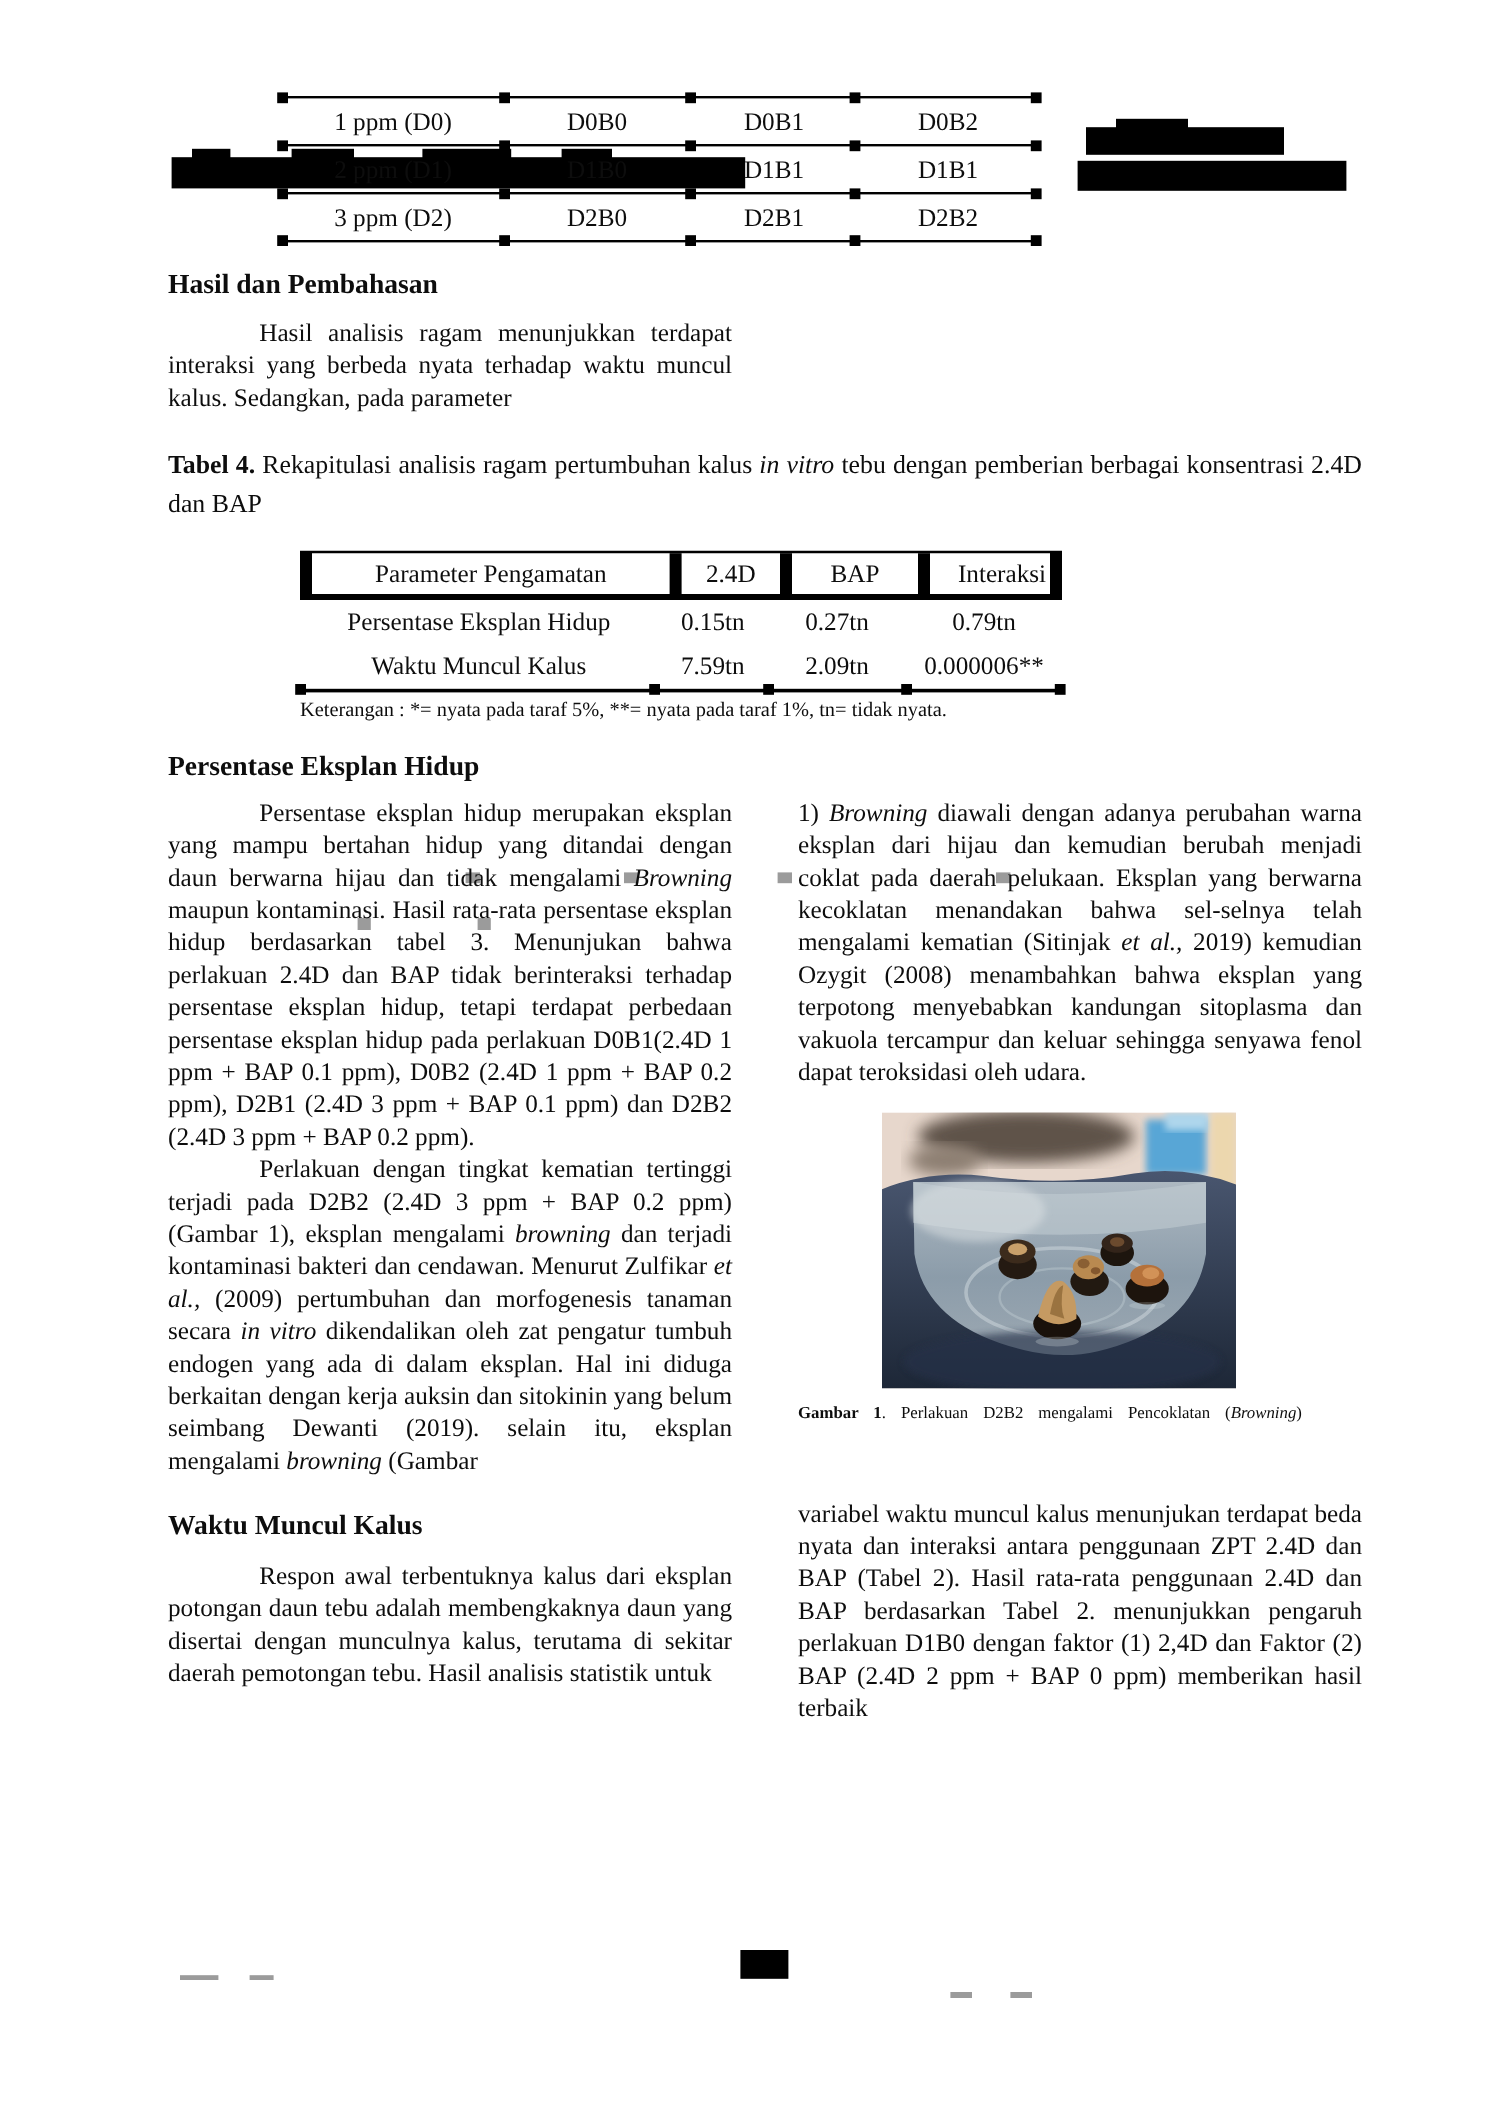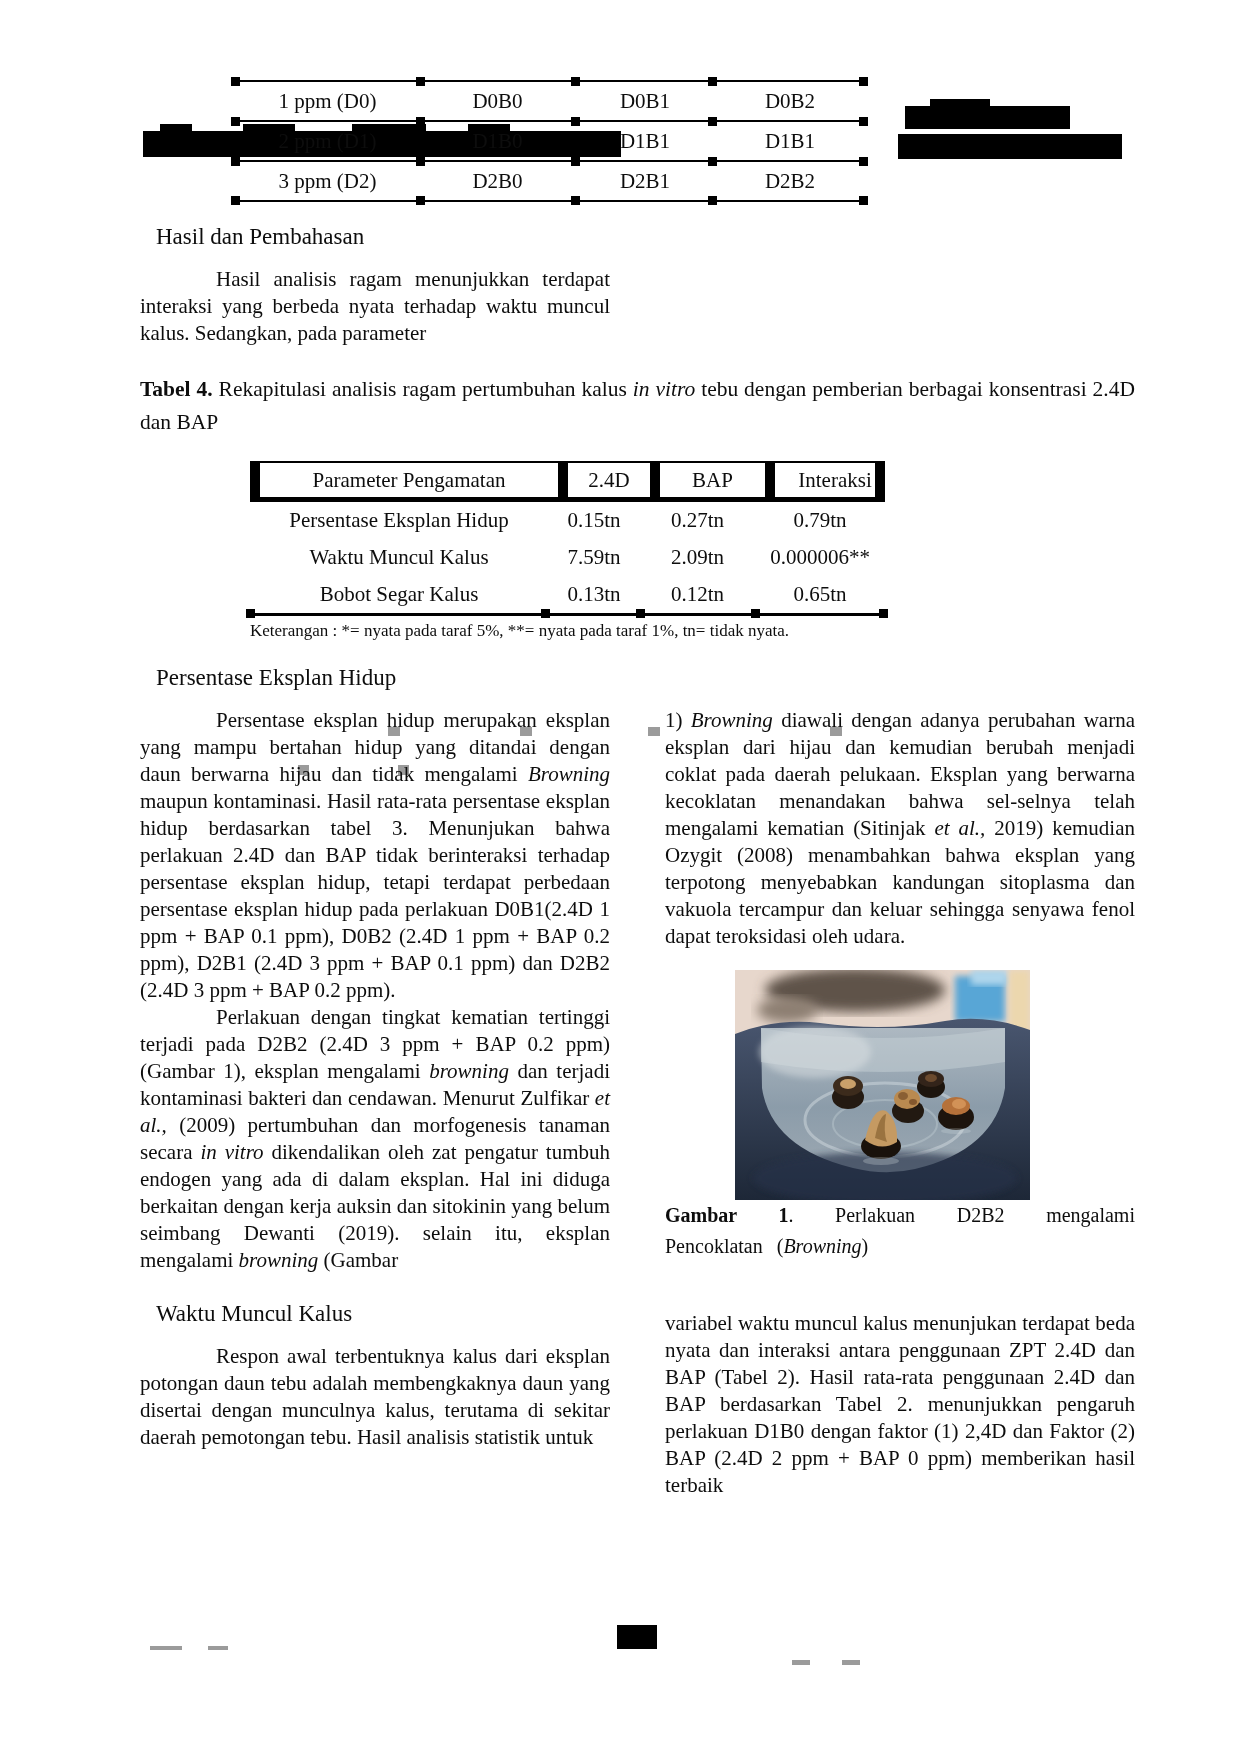--- a/index.html
+++ b/index.html
@@ -14,21 +14,21 @@
   
   .t1{margin-left:95px;width:630px;}
   .t1 .t-row{display:grid;grid-template-columns:185px 155px 140px 150px;height:38px;
              align-items:center;text-align:center;border-top:2px solid #000;position:relative;
              font-size:21px;}
   .t-rule{position:relative;height:2px;background:#000;}
   .sq{position:absolute;width:9px;height:9px;background:#000;top:-5px;}
   .t-rule .sq{top:-4px;}
 
   
-  .h2{font-size:23px;font-weight:normal;margin:16px;}
+  .h2{font-size:23px;font-weight:bold;margin:0;}
   .h2.hasil{margin-top:22px;}
   .h2.persen{margin-top:24px;}
   .h2.waktu{margin-top:26px;}
 
   
   .cols{display:flex;gap:55px;margin-top:14px;}
   .col{width:470px;text-align:justify;font-size:21px;line-height:27px;}
   .col p{margin:0;}
   .col p.ind{text-indent:76px;}
 
@@ -42,21 +42,21 @@
            border-left:10px solid #000;border-right:10px solid #000;
            height:41px;align-items:stretch;text-align:center;}
   .t2-head .th{display:flex;align-items:center;justify-content:center;}
   .t2-head .th + .th{border-left:10px solid #000;}
   .t2-body .t-row{display:grid;grid-template-columns:298px 92px 115px 130px;height:37px;
                   align-items:center;text-align:center;position:relative;}
   .note{width:635px;margin-left:110px;margin-top:5px;text-align:left;font-size:17px;}
 
   
   .photo{margin-top:20px;margin-left:70px;width:295px;height:230px;line-height:0;}
-  .gcaption{margin-top:34px;font-size:20px;line-height:31px;text-align:justify;word-spacing:9px;}
+  .gcaption{margin-top:34px;font-size:14px;line-height:43px;text-align:justify;word-spacing:9px;}
 </style>
 </head>
 <body>
 
 <div class="page">
 
   <div class="redact" style="left:160px;top:124px;width:32px;height:9px"></div>
   <div class="redact" style="left:243px;top:124px;width:52px;height:9px"></div>
   <div class="redact" style="left:352px;top:124px;width:74px;height:9px"></div>
   <div class="redact" style="left:468px;top:124px;width:42px;height:9px"></div>
@@ -146,26 +146,20 @@
             <span class="t-cell">Persentase Eksplan Hidup</span>
             <span class="t-cell">0.15tn</span>
             <span class="t-cell">0.27tn</span>
             <span class="t-cell">0.79tn</span>
           </div>
           <div class="t-row">
             <span class="t-cell">Waktu Muncul Kalus</span>
             <span class="t-cell">7.59tn</span>
             <span class="t-cell">2.09tn</span>
             <span class="t-cell">0.000006**</span>
-          </div>
-          <div class="t-row">
-            <span class="t-cell">Bobot Segar Kalus</span>
-            <span class="t-cell">0.13tn</span>
-            <span class="t-cell">0.12tn</span>
-            <span class="t-cell">0.65tn</span>
           </div>
         </div>
       <div class="t-rule" style="height:3px">
           <i class="sq" style="left: -4px;"></i>
           <i class="sq" style="left: 291px;"></i>
           <i class="sq" style="left: 386px;"></i>
           <i class="sq" style="left: 501px;"></i>
           <i class="sq" style="left: 629px;"></i>
         </div>
     </div>

